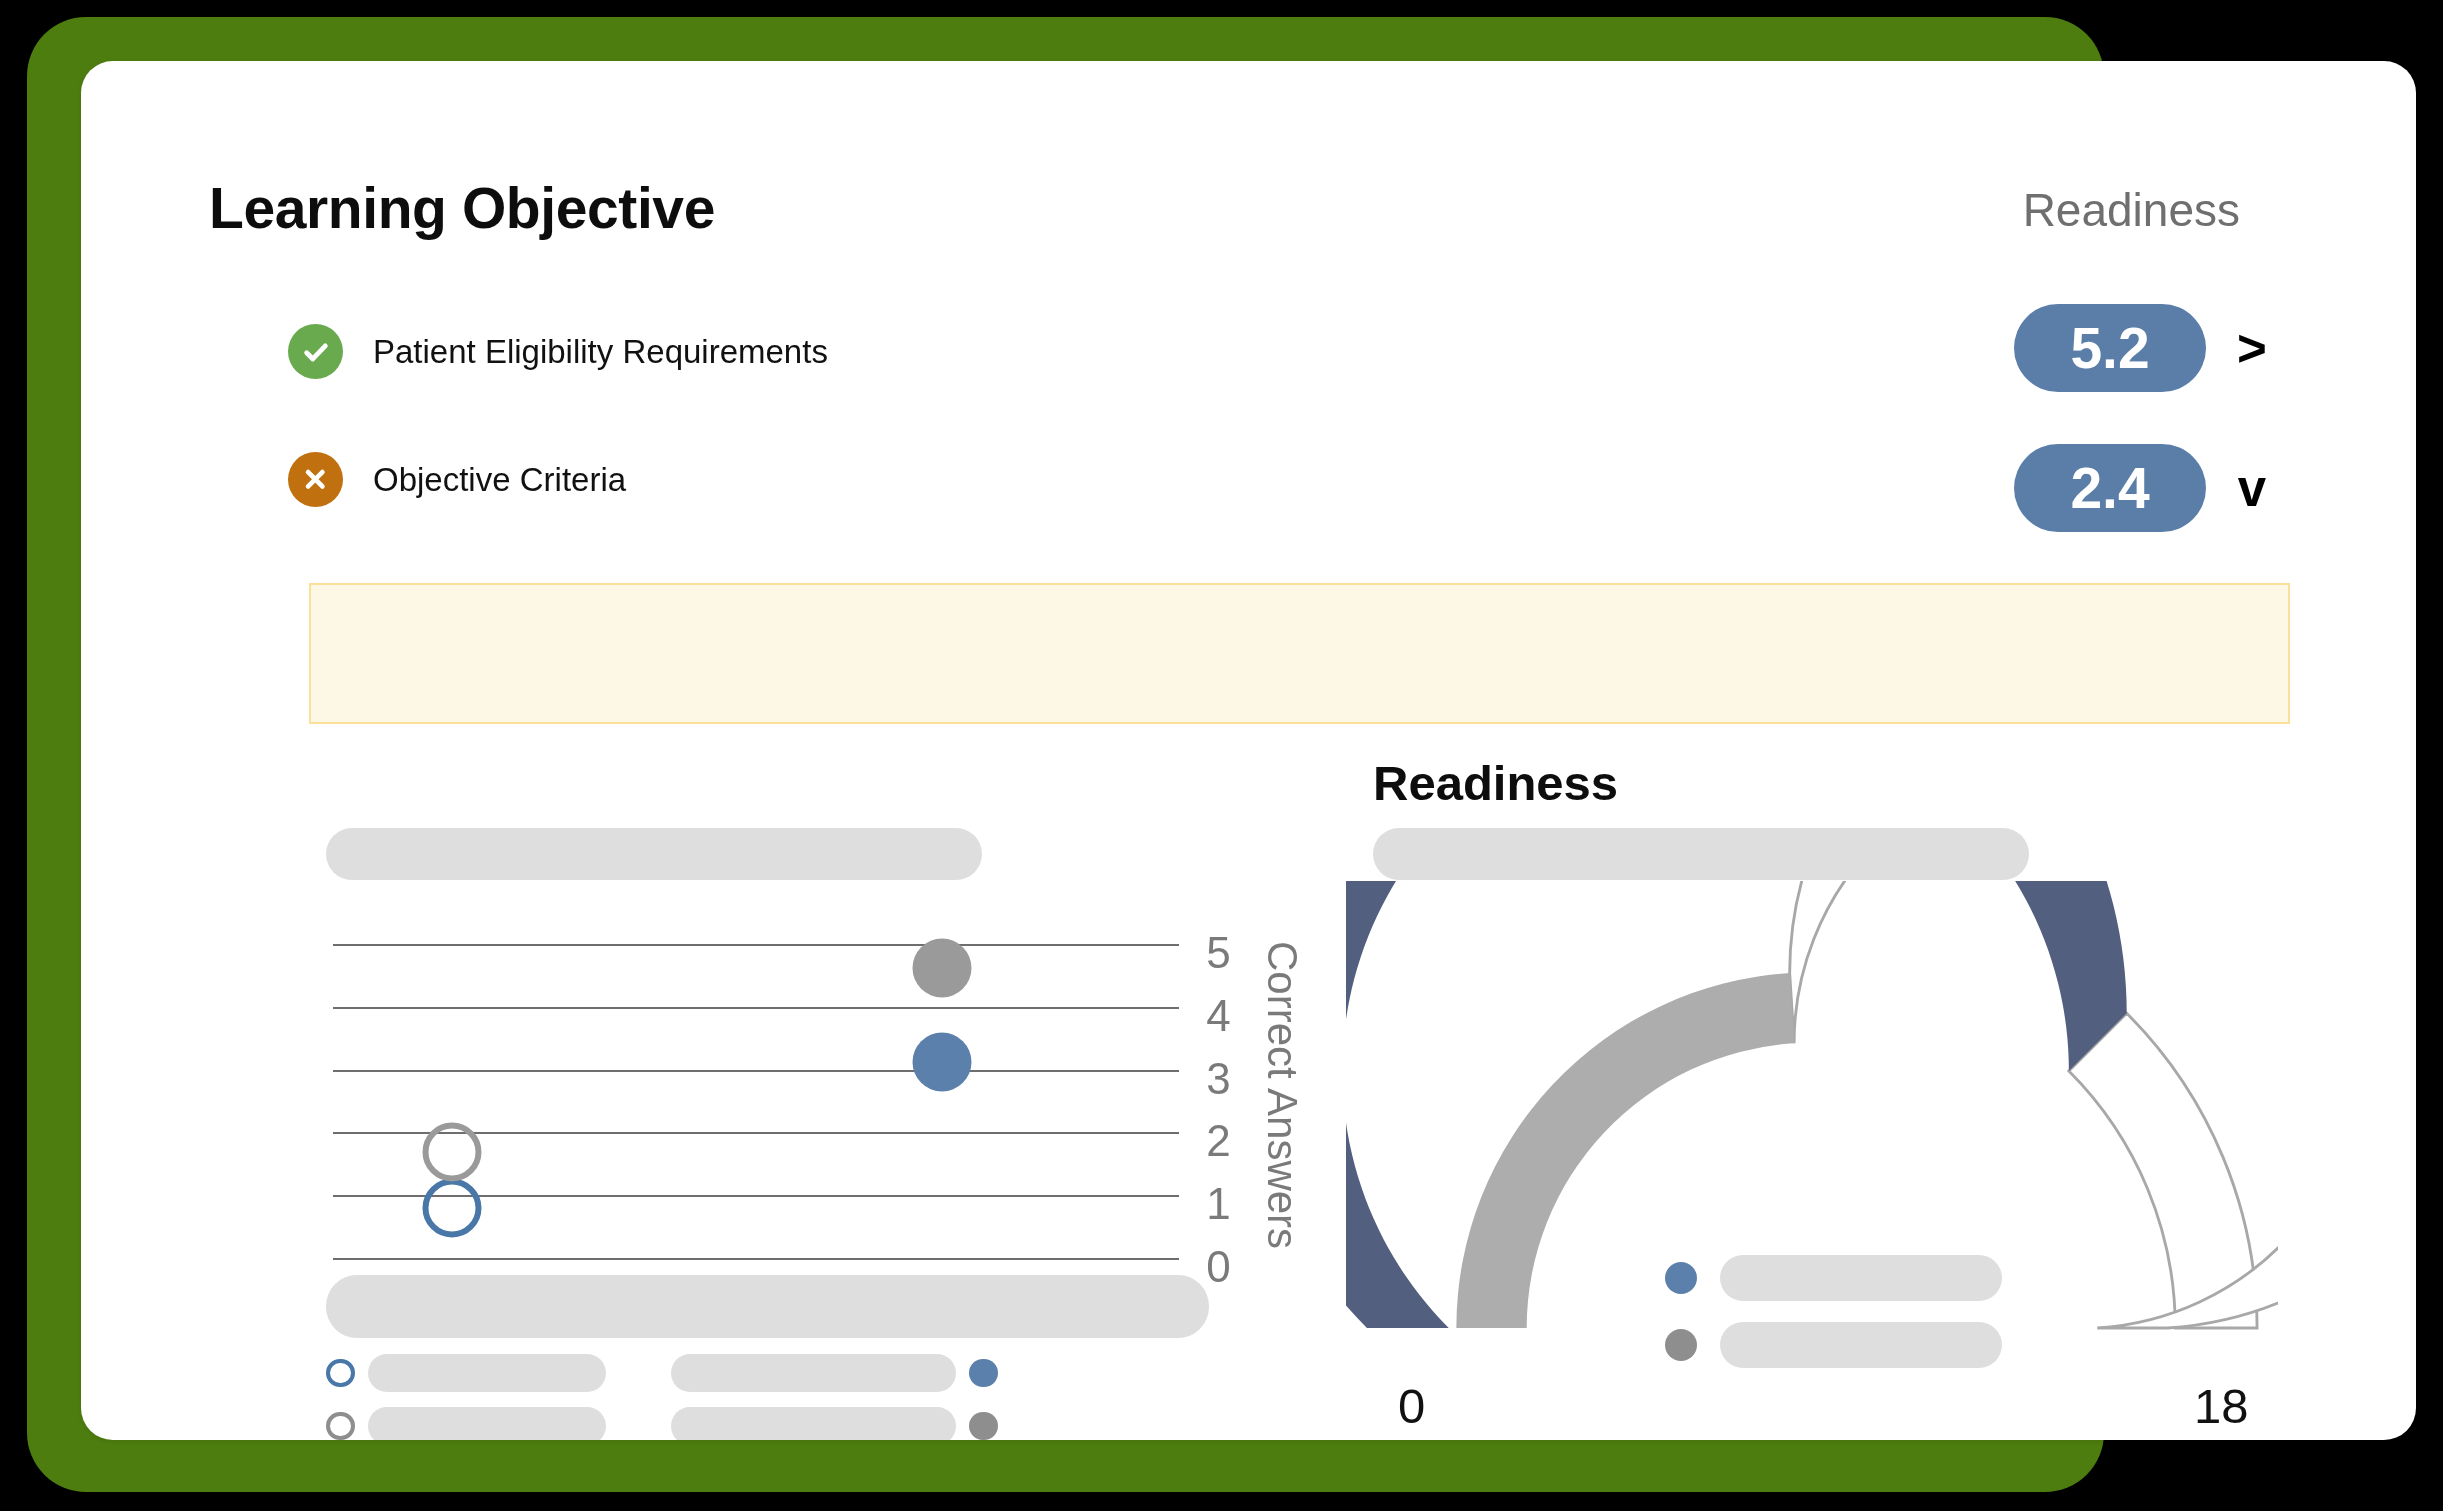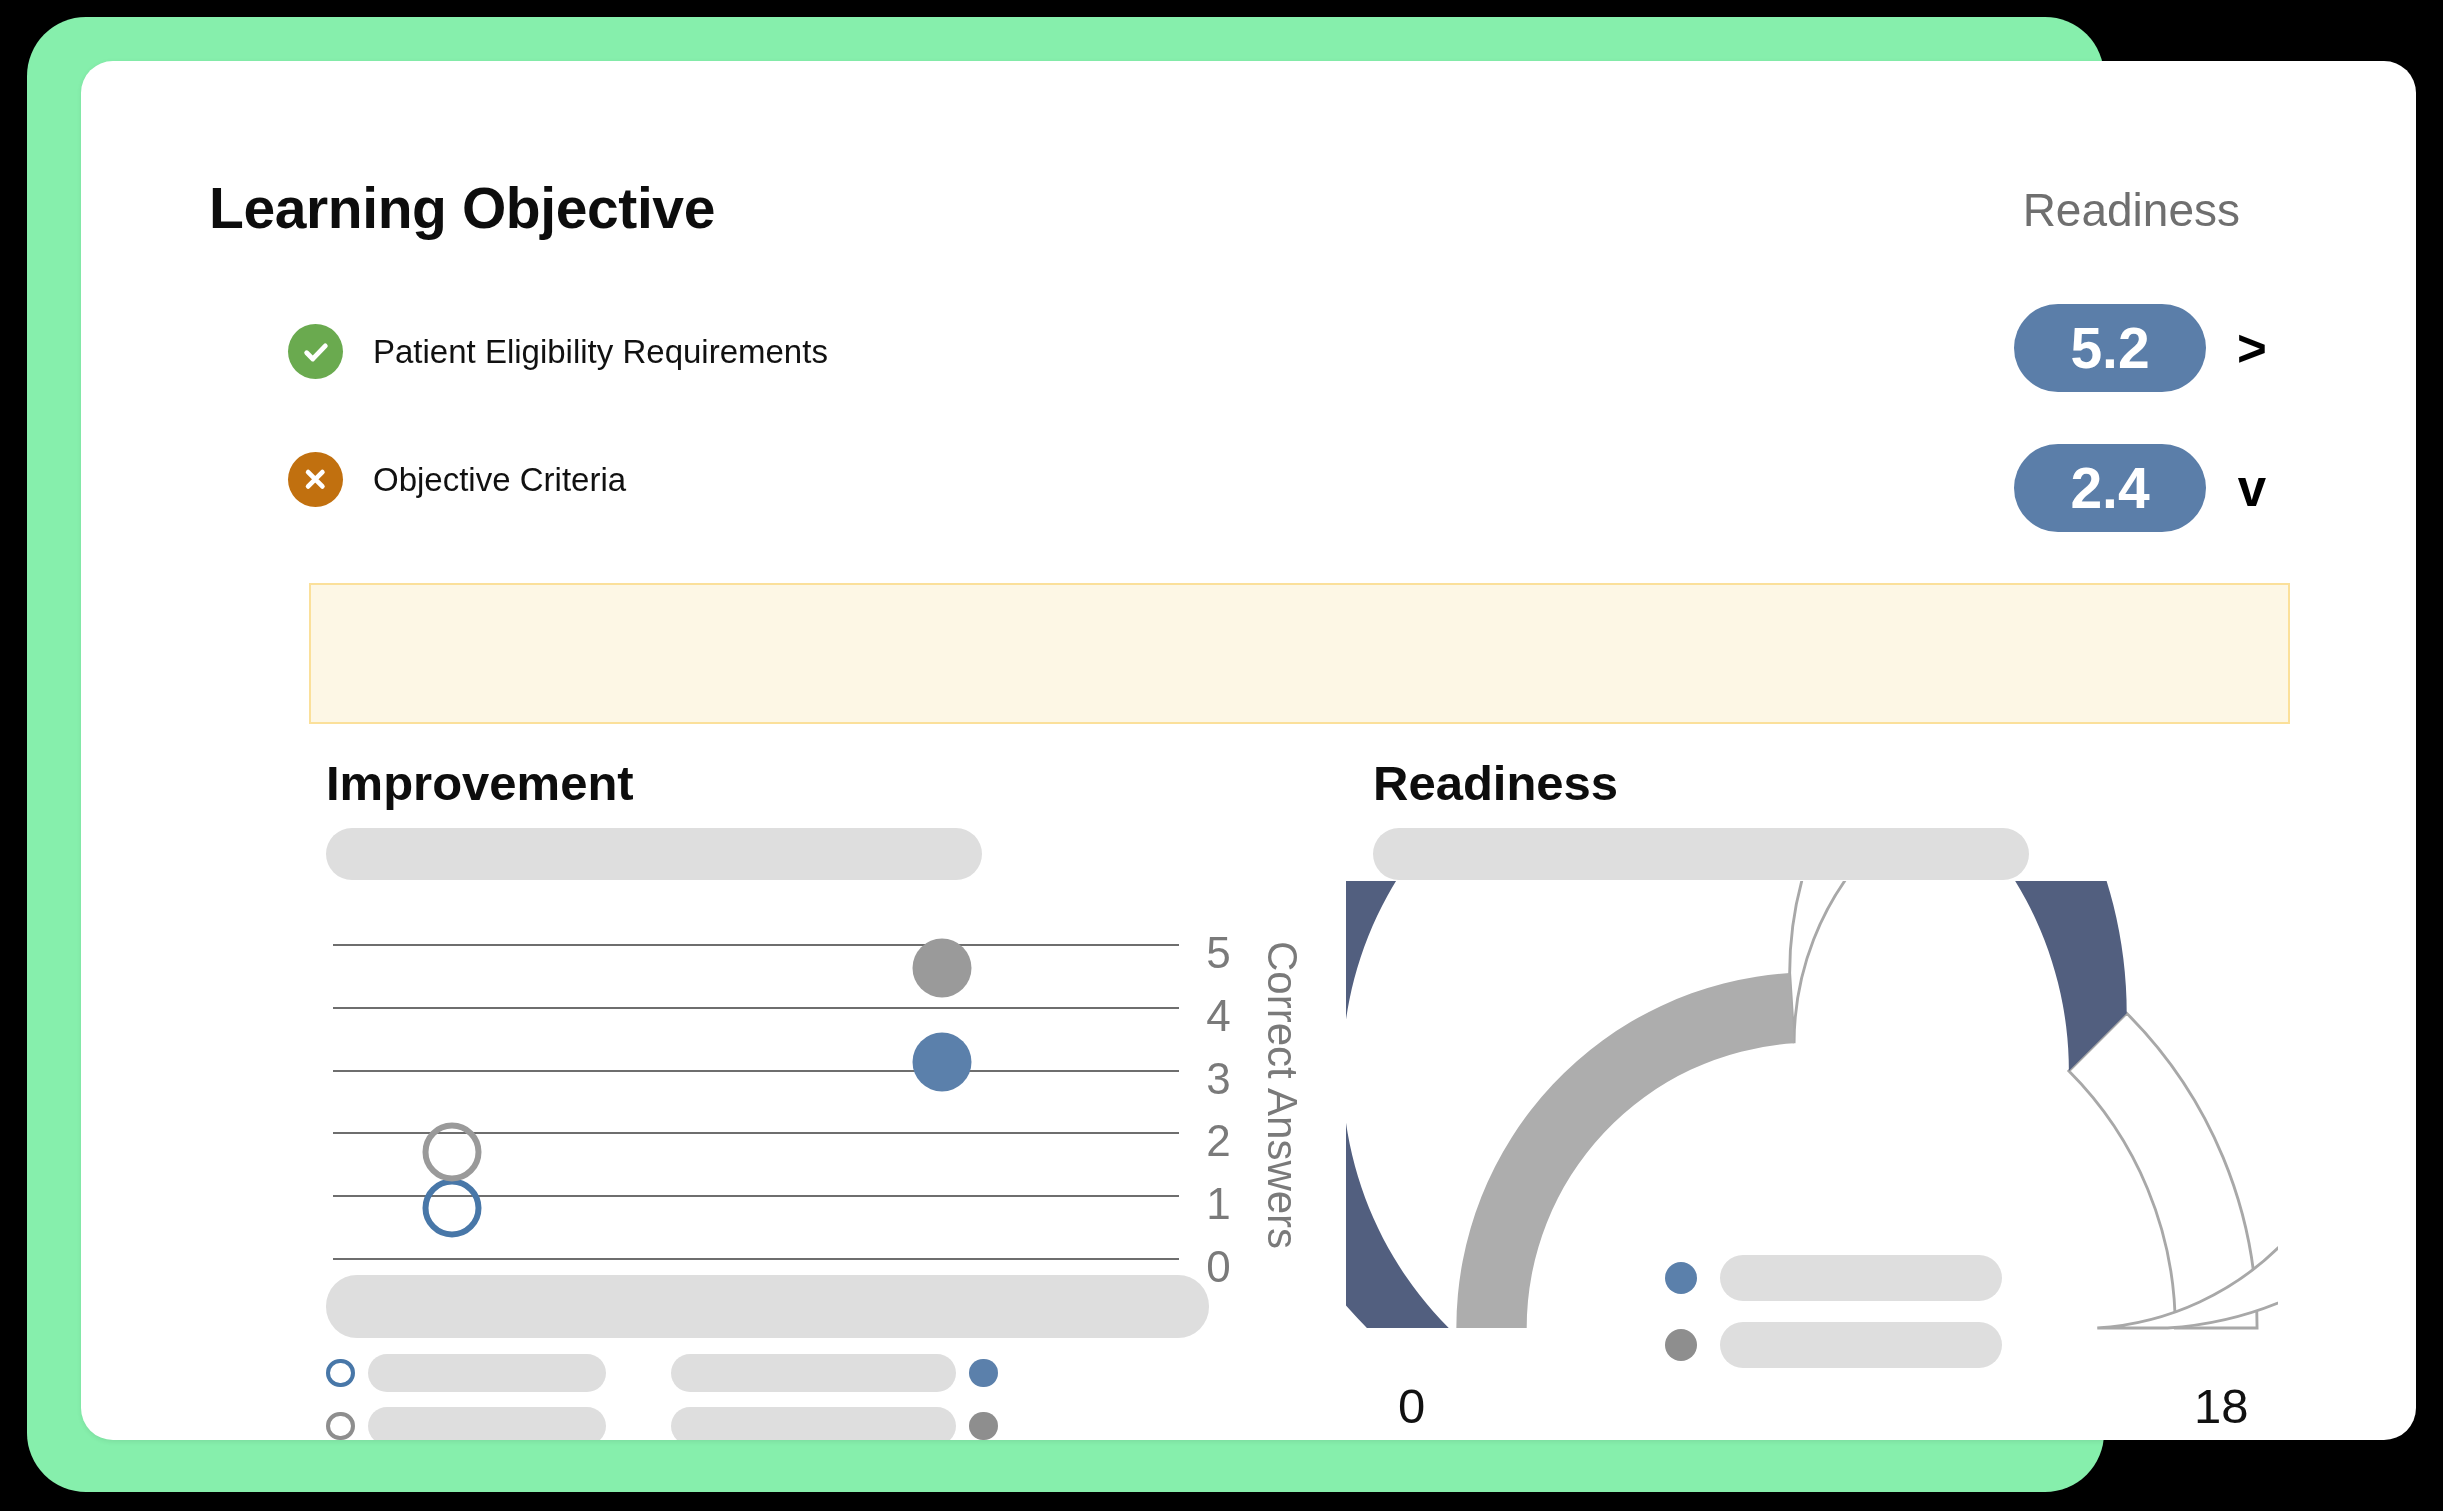--- a/index.html
+++ b/index.html
@@ -14,21 +14,21 @@
     overflow: hidden;
   }
 
   
   #bezel {
     position: absolute;
     left: 27px;
     top: 17px;
     width: 2077px;
     height: 1475px;
-    background: #86efac;
+    background: #4d7c0f;
     border-radius: 59px;
     box-sizing: border-box;
   }
 
   
   #card {
     position: absolute;
     left: 54px;
     top: 44px;
     width: 2335px;
@@ -342,21 +342,20 @@
       <span class="score-chevron">&gt;</span>
     </div>
 
     <div class="score-row" id="score-row-1">
       <span class="score-pill">2.4</span>
       <span class="score-chevron">v</span>
     </div>
 
     <div id="notice-banner"></div>
 
-    <div class="panel-heading" id="improvement-heading">Improvement</div>
     <div class="panel-subbar" id="improvement-subbar"></div>
 
     <div class="panel-heading" id="readiness-heading">Readiness</div>
     <div class="panel-subbar" id="readiness-subbar"></div>
 
     <div id="improvement-chart">
         <div class="gridline" style="top: 0px;"></div>
         <div class="gridline" style="top: 63px;"></div>
         <div class="gridline" style="top: 126px;"></div>
         <div class="gridline" style="top: 188px;"></div>

